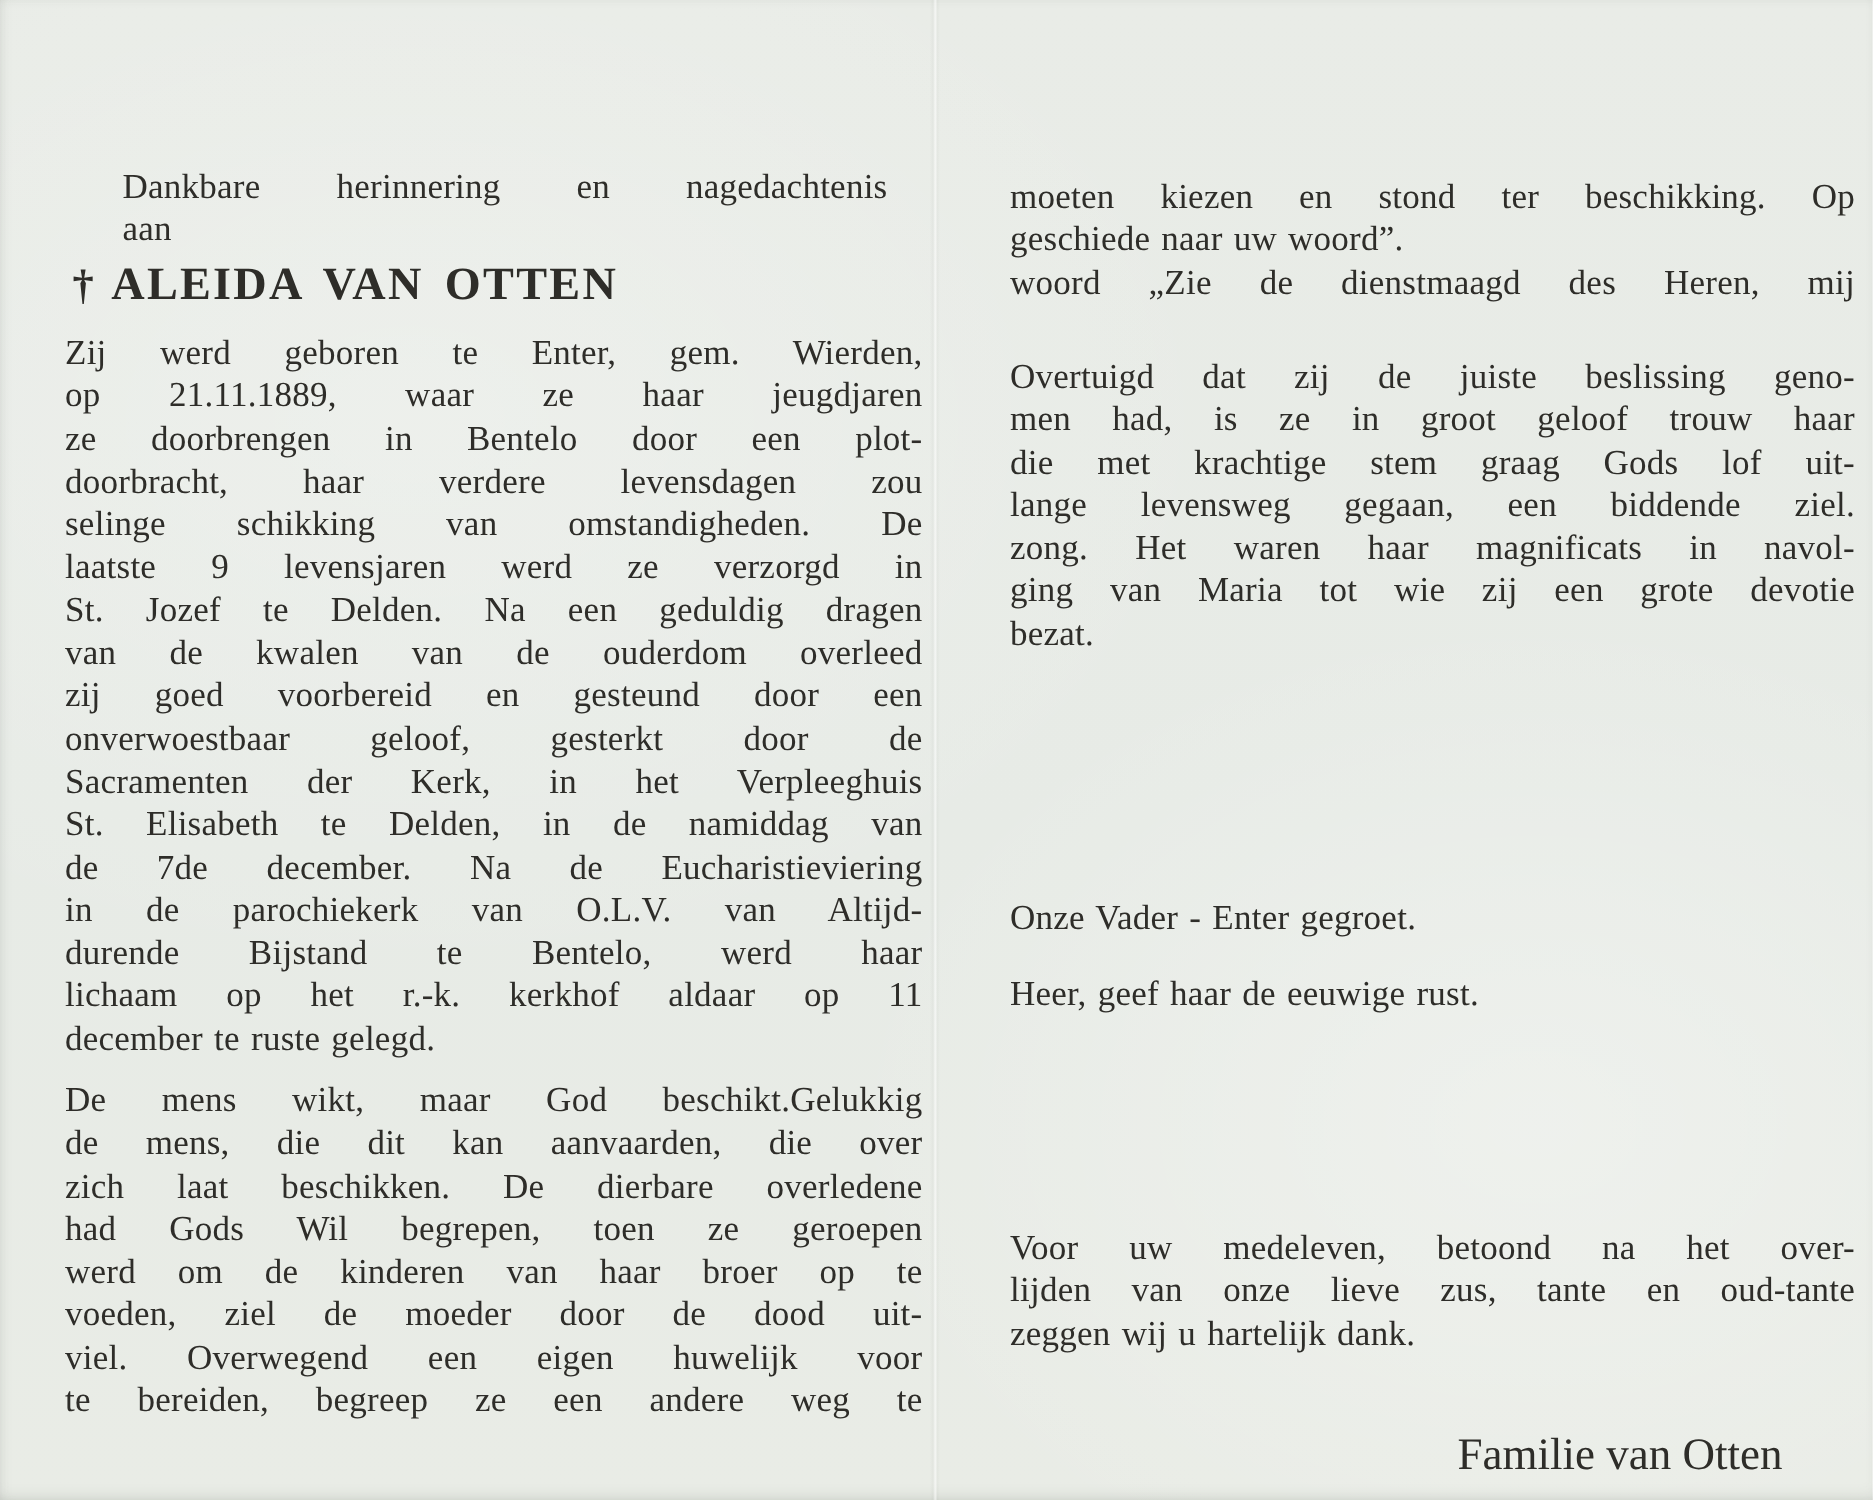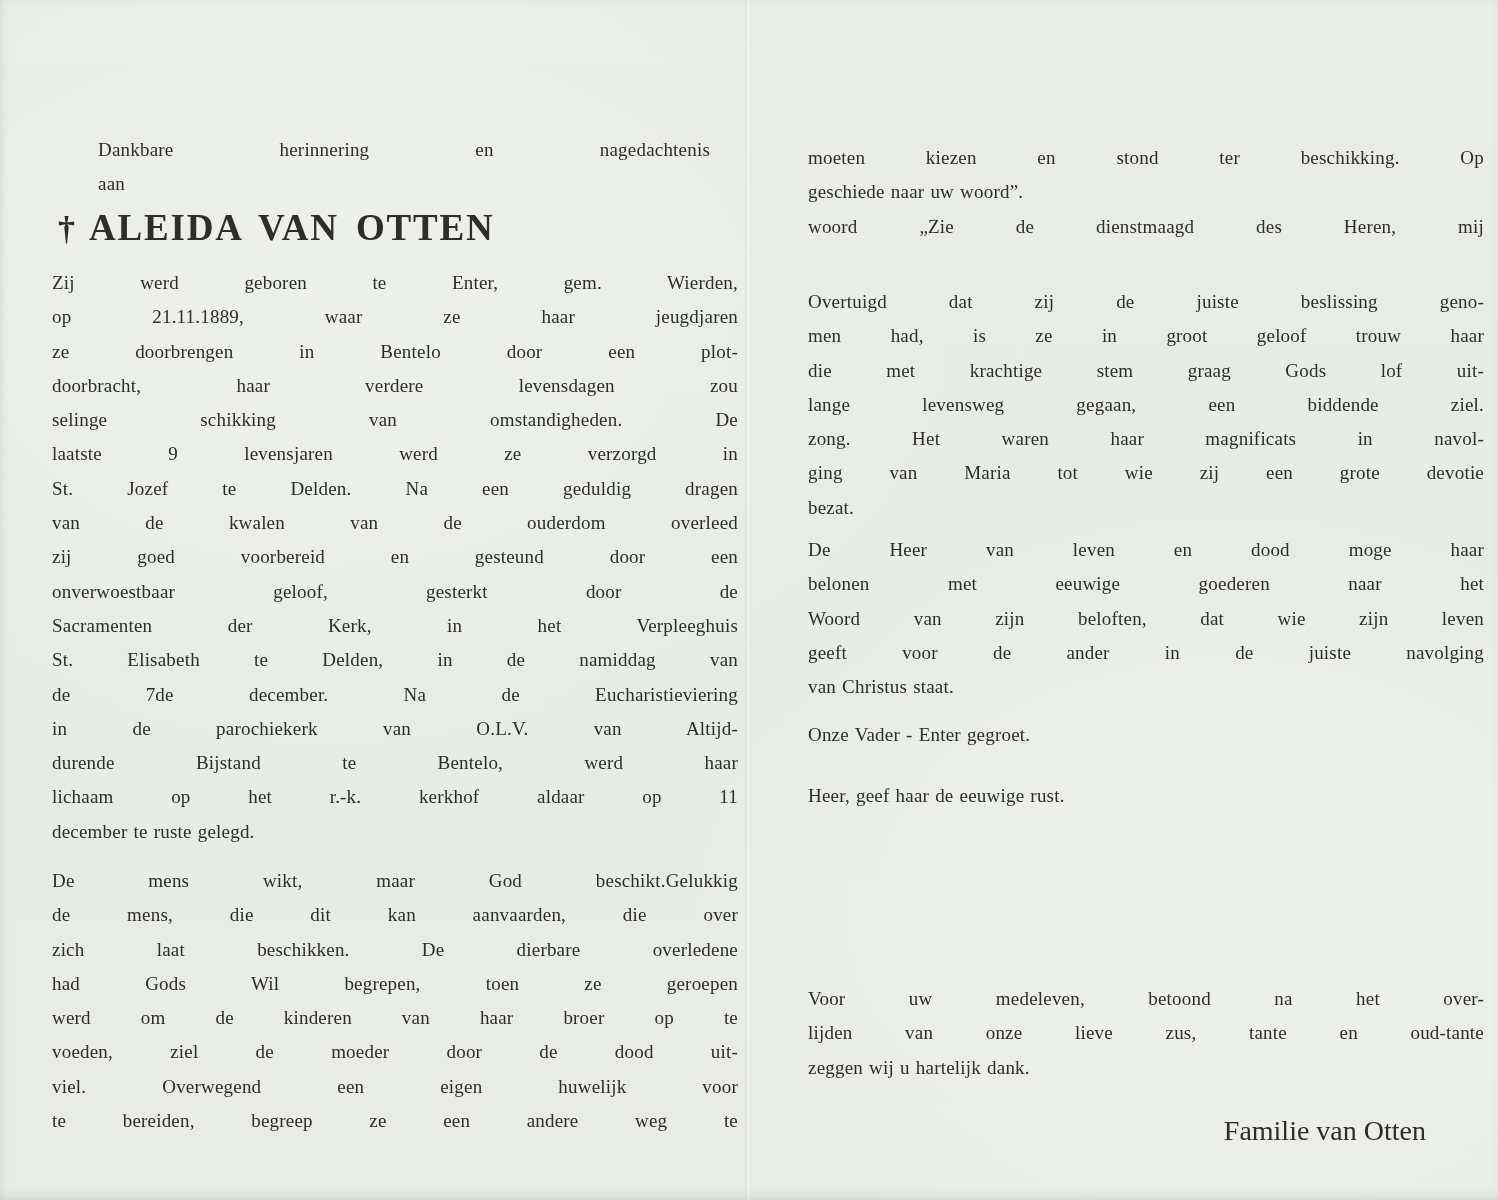--- a/index.html
+++ b/index.html
@@ -25,39 +25,39 @@
     position: absolute; top: 0; left: 744px; width: 8px; height: 1200px;
     background: linear-gradient(90deg,
       rgba(90,100,90,0.00) 0%,
       rgba(90,100,90,0.05) 30%,
       rgba(255,255,255,0.55) 52%,
       rgba(90,100,90,0.04) 75%,
       rgba(90,100,90,0.00) 100%);
   }
   .blk { position: absolute; }
   .line {
-    font-size: 19px;
+    font-size: 28px;
     line-height: 34.3px;
     letter-spacing: 0.2px;
     word-spacing: 0.06em;
     white-space: normal;
     text-align: left;
   }
   .jl { text-align: justify; text-align-last: justify; }
   .intro { width: 612px; }
   .titleRow {
     display: flex; align-items: baseline; gap: 14px;
     font-weight: bold;
   }
   .cross { font-size: 34px; line-height: 44px; }
   .nameTxt {
     font-size: 37px; line-height: 44px; letter-spacing: 1.8px;
     word-spacing: 6px;
   }
-  .sig { font-size: 28px; line-height: 34px; }
+  .sig { font-size: 36px; line-height: 34px; margin-top: 32px; }
 </style>
 </head>
 <body>
 
 <div class="paper">
   <div class="fold"></div>
 
   <section class="blk" style="left:52px; top:0; width:686px; height:1200px;">
 
     <div class="blk intro" style="left:46px; top:133px;">
@@ -113,27 +113,20 @@
     <div class="blk" style="left:0; top:285px; width:676px;">
       <div class="line jl">Overtuigd dat zij de juiste beslissing geno-</div>
       <div class="line jl">men had, is ze in groot geloof trouw haar</div>
       <div class="line jl">die met krachtige stem graag Gods lof uit-</div>
       <div class="line jl">lange levensweg gegaan, een biddende ziel.</div>
       <div class="line jl">zong. Het waren haar magnificats in navol-</div>
       <div class="line jl">ging van Maria tot wie zij een grote devotie</div>
       <div class="line">bezat.</div>
     </div>
 
-    <div class="blk" style="left:0; top:533px; width:676px;">
-      <div class="line jl">De Heer van leven en dood moge haar</div>
-      <div class="line jl">belonen met eeuwige goederen naar het</div>
-      <div class="line jl">Woord van zijn beloften, dat wie zijn leven</div>
-      <div class="line jl">geeft voor de ander in de juiste navolging</div>
-      <div class="line">van Christus staat.</div>
-    </div>
 
     <div class="blk line" style="left:0; top:718px; width:676px;">Onze Vader - Enter gegroet.</div>
     <div class="blk line" style="left:0; top:779px; width:676px;">Heer, geef haar de eeuwige rust.</div>
 
     <div class="blk" style="left:0; top:982px; width:676px;">
       <div class="line jl">Voor uw medeleven, betoond na het over-</div>
       <div class="line jl">lijden van onze lieve zus, tante en oud-tante</div>
       <div class="line">zeggen wij u hartelijk dank.</div>
     </div>
 

